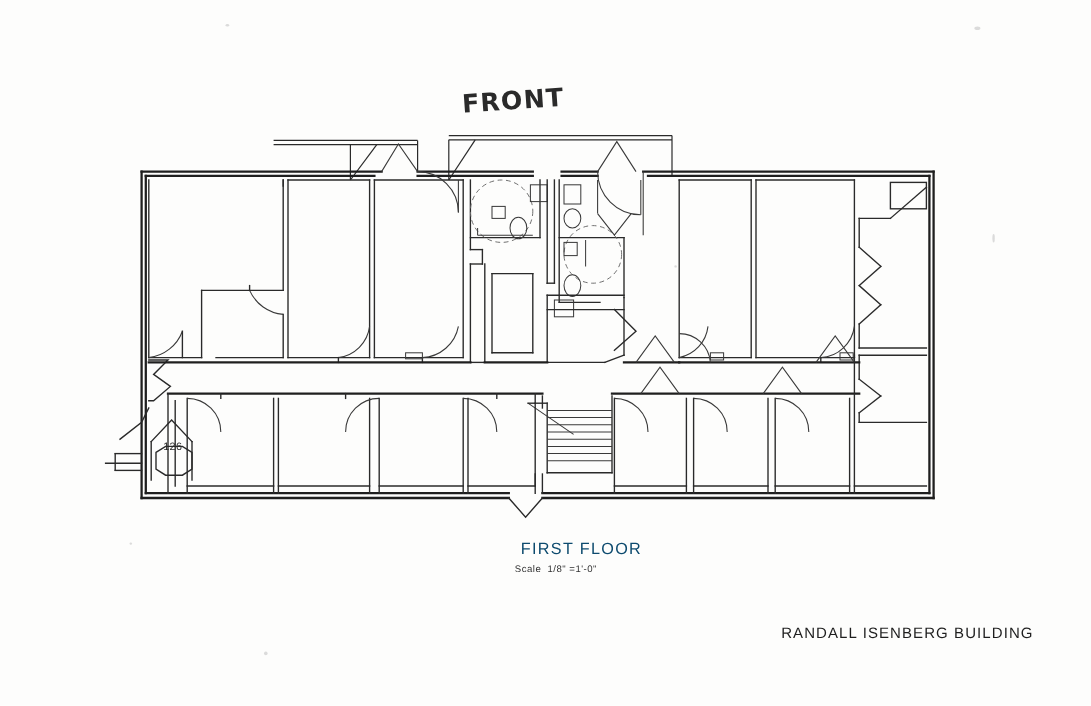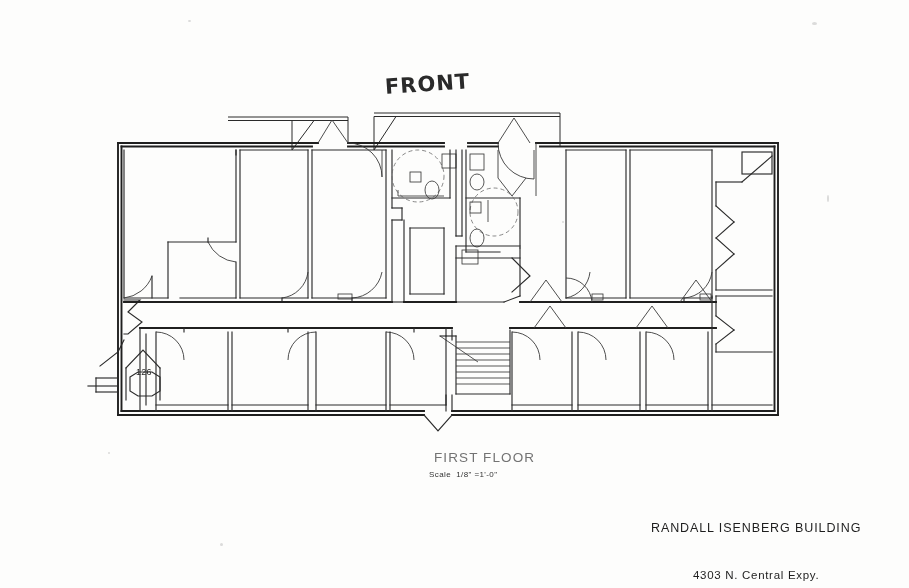--- a/index.html
+++ b/index.html
@@ -45,21 +45,21 @@
     letter-spacing: 1px;
     transform: rotate(-4deg);
     transform-origin: left bottom;
     color: #2a2a2a;
   }
   #floor-title {
     left: 434px;
     top: 450px;
     font-size: 13.5px;
     letter-spacing: 1.1px;
-    color: #737373;
+    color: #0c4a6e;
   }
   #scale-note {
     left: 429px;
     top: 470px;
     font-size: 8px;
     letter-spacing: 0.4px;
     color: #333;
   }
   #titleblock {
     left: 651px;
@@ -372,21 +372,20 @@
   </svg>
 
   <div class="txt" id="front-label">FRONT</div>
 
   <div class="txt" id="floor-title">FIRST FLOOR</div>
 
   <div class="txt" id="scale-note">Scale  1/8" =1'-0"</div>
 
   <div class="txt" id="titleblock">
     <span class="tb-line tb-l1">RANDALL ISENBERG BUILDING</span>
-    <span class="tb-line tb-l2">4303 N. Central Expy.</span>
     
   </div>
 
   <div class="txt" id="room-tag-126" style="left:136px; top:367px; font-size:9px; letter-spacing:0.3px; color:#2a2a2a;">126</div>
 
   <div class="speck" style="left:812px; top:22px; width:5px; height:3px;"></div>
   <div class="speck" style="left:827px; top:195px; width:2px; height:7px;"></div>
   <div class="speck" style="left:220px; top:543px; width:3px; height:3px;"></div>
   <div class="speck" style="left:188px; top:20px; width:3px; height:2px;"></div>
   <div class="speck" style="left:562px; top:221px; width:2px; height:2px;"></div>

